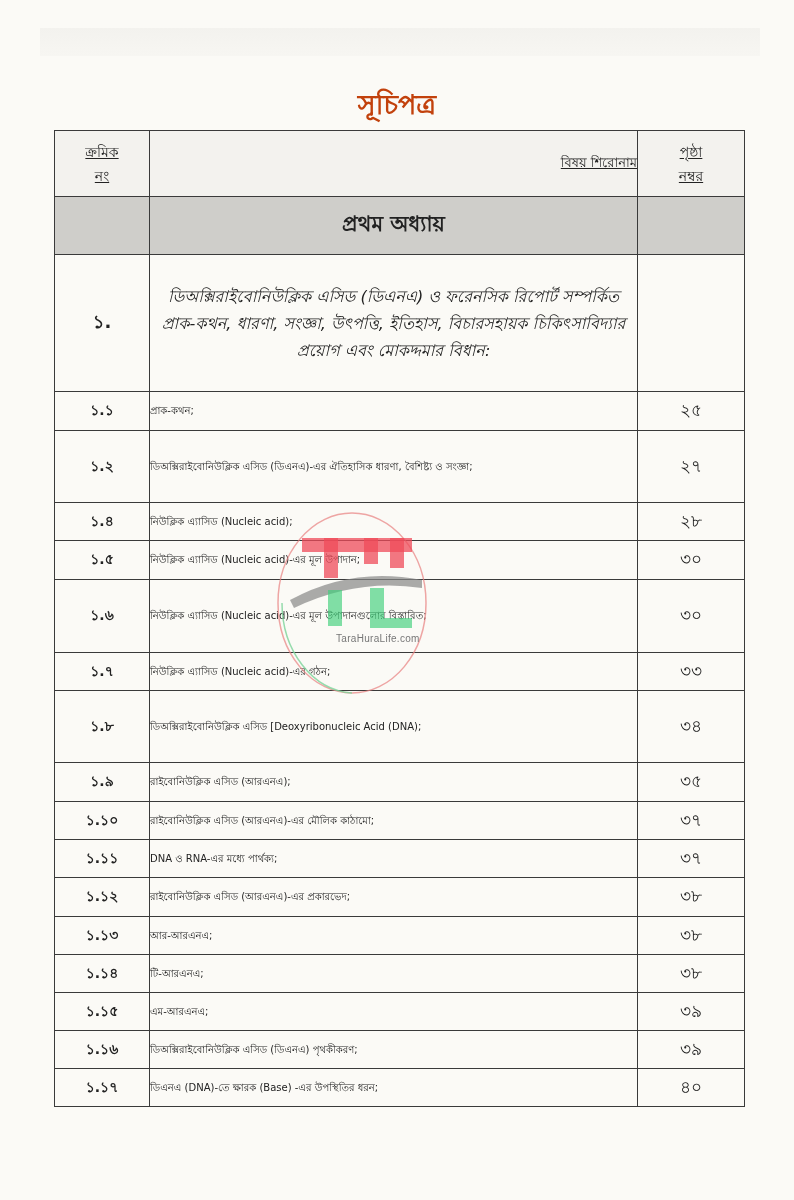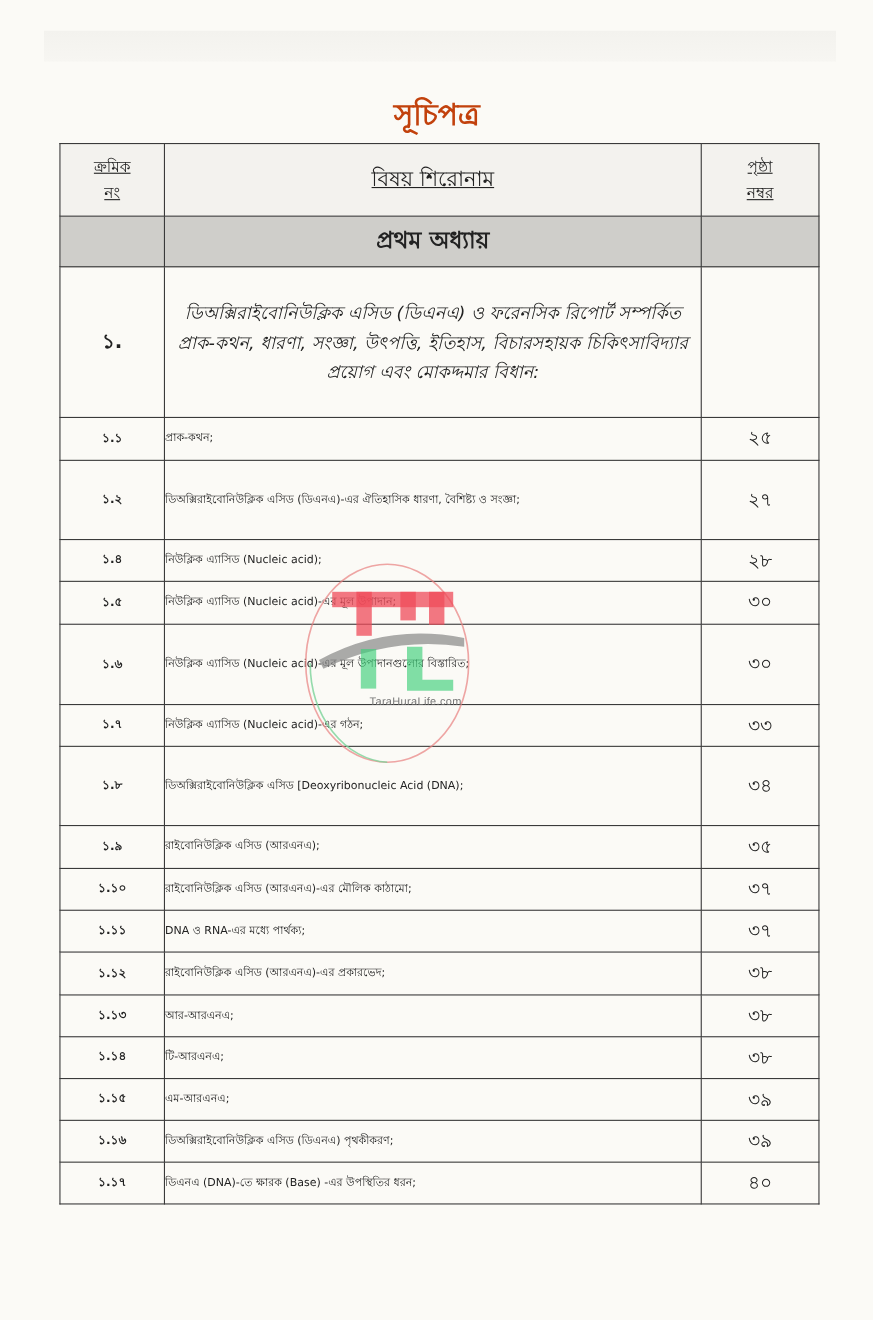--- a/index.html
+++ b/index.html
@@ -23,27 +23,27 @@
     border-collapse: collapse; table-layout: fixed;
   }
   table.toc td, table.toc th {
     border: 1.5px solid #3a3a3a; padding: 0; vertical-align: middle;
   }
   col.c-num { width: 95px; }
   col.c-title { width: 488px; }
   col.c-page { width: 107px; }
   th { font-weight: normal; background: #f3f2ee; }
   th.h-num, th.h-page { font-size: 14px; line-height: 24px; text-align: center; }
-  th.h-title { font-size: 19px; text-align: center; margin-top: 20px; }
+  th.h-title { font-size: 13px; text-align: right; margin-top: 20px; }
   tr.hdr { height: 66px; text-decoration: underline; }
-  tr.chapter { height: 46px; background: #cfceca; }
+  tr.chapter { height: 58px; background: #cfceca; }
   tr.chapter td { background: #cfceca; }
   tr.chapter td.ch-title { font-size: 21px; font-weight: bold; text-align: center; }
   td.num {
-    text-align: center; font-weight: bold; font-size: 11px;
+    text-align: center; font-weight: bold; font-size: 14px;
     vertical-align: top; padding-top: 9px;
   }
   td.title {
     font-size: 10px; line-height: 34px; padding: 2px 10px 2px 10px;
     text-align: justify; text-align-last: left;
   }
   td.page {
     text-align: center; font-size: 17px; vertical-align: top; padding-top: 9px;
   }
   tr.sec-intro td.title {

